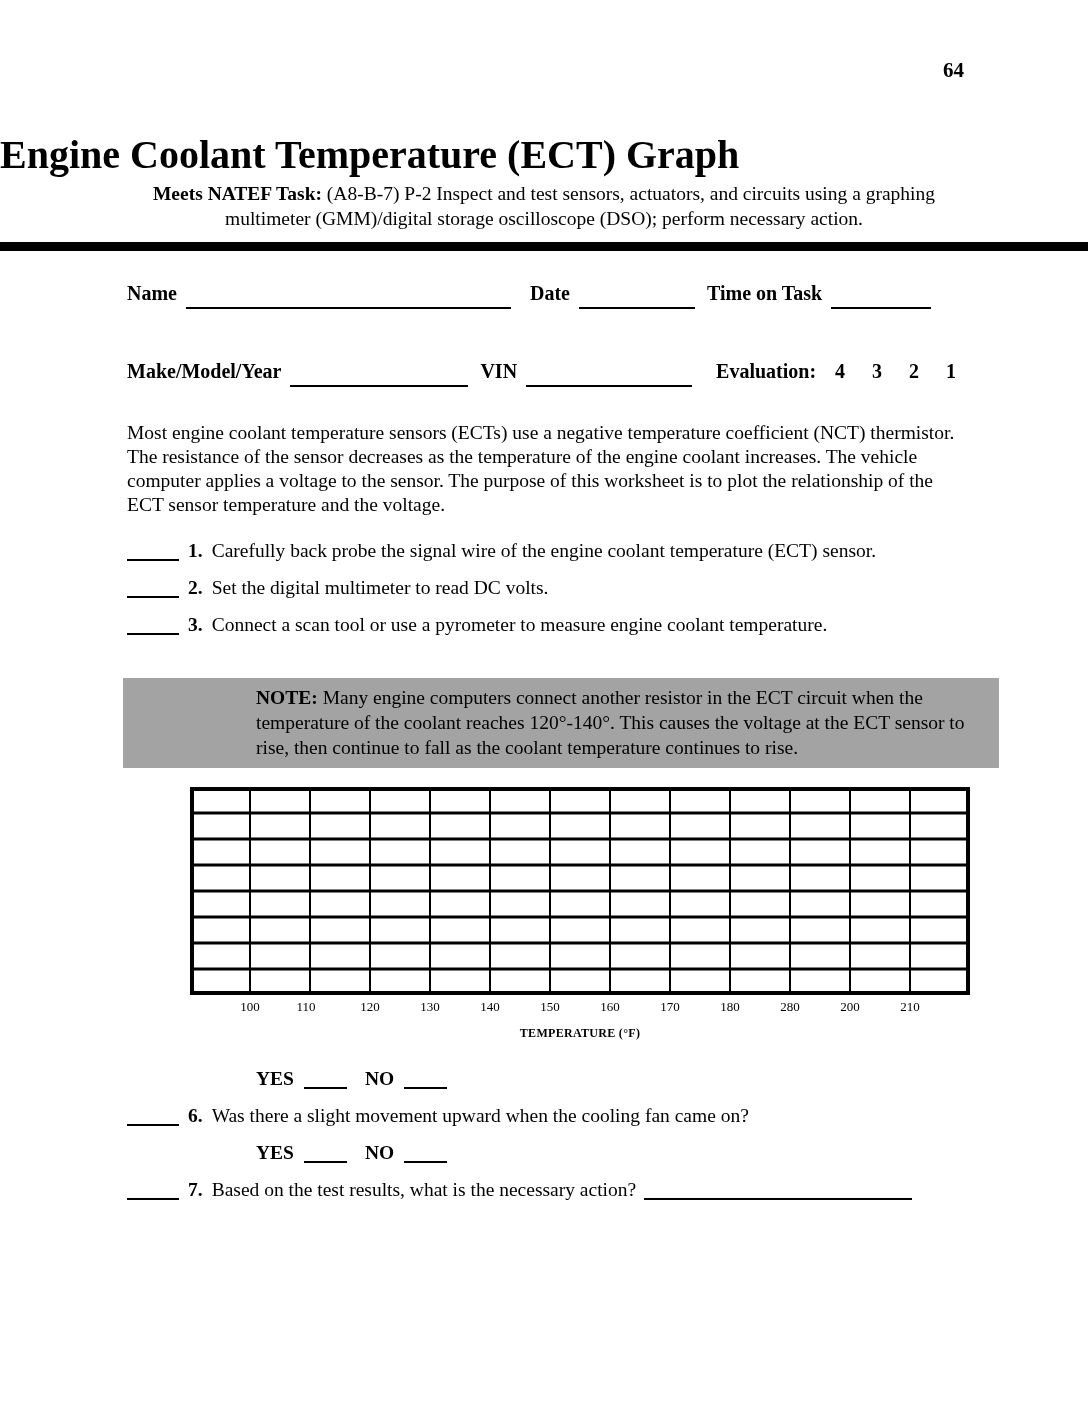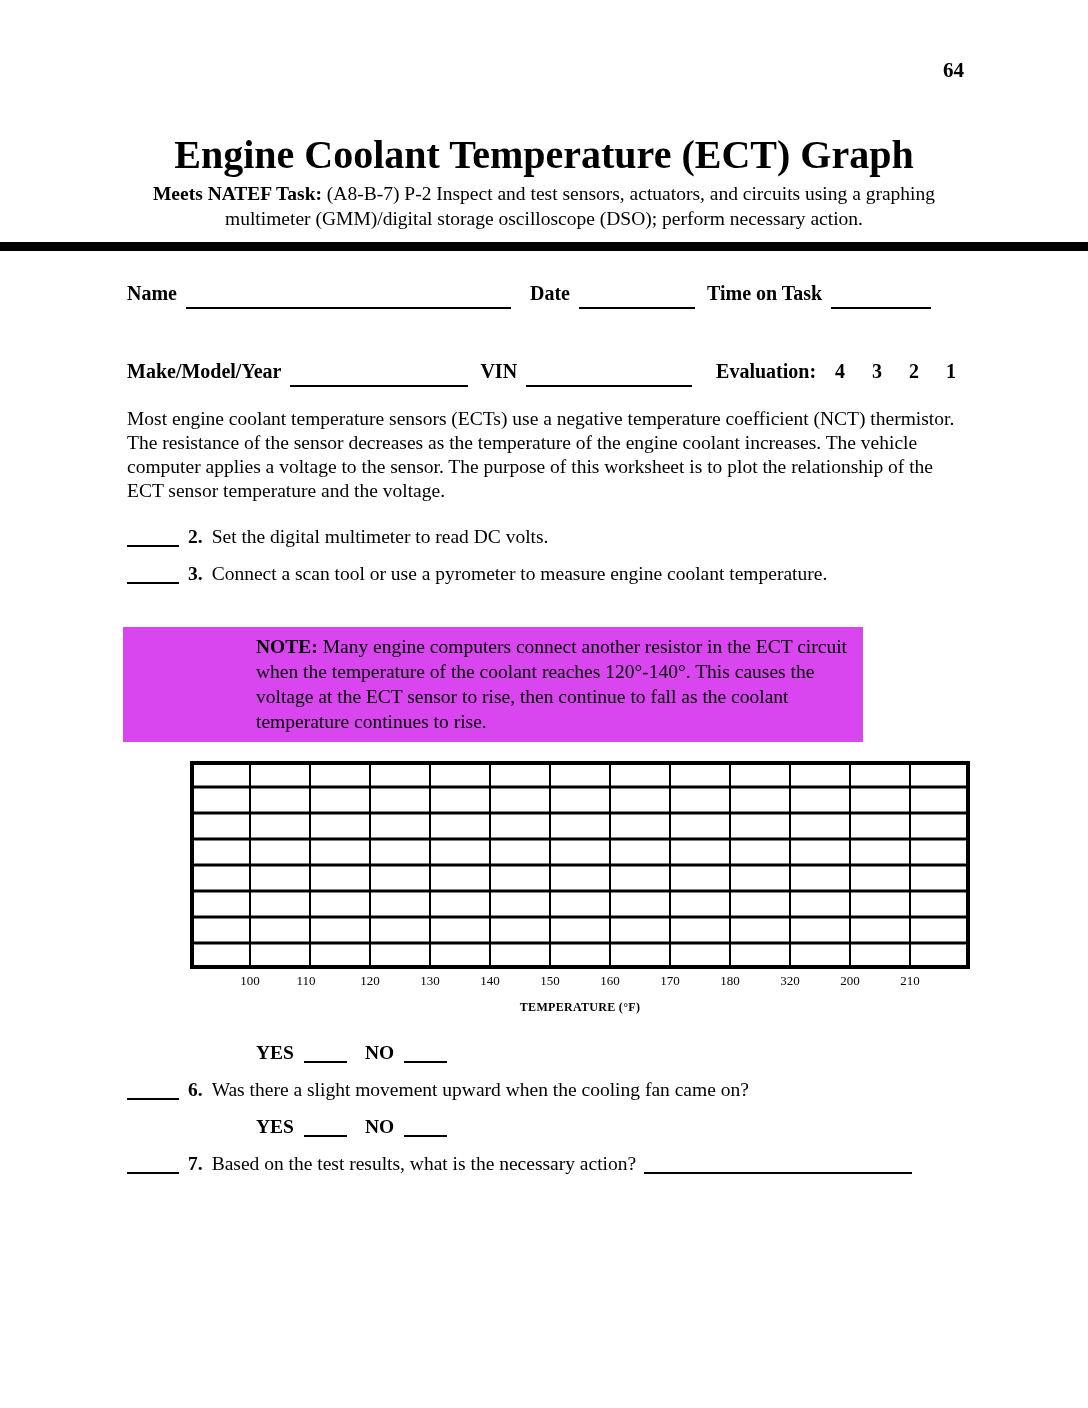--- a/index.html
+++ b/index.html
@@ -3,21 +3,21 @@
 <meta charset="utf-8">
 <style>
   html,body { margin:0; padding:0; background:#e8e8e8; }
   .page {
     width:1088px; height:1408px; background:#ffffff; position:relative;
     margin:0 auto; color:#000;
     font-family:"Liberation Serif","DejaVu Serif",serif;
     overflow:hidden;
   }
   .page-num { position:absolute; top:58px; right:124px; font-weight:bold; font-size:21px; }
-  .title { text-align:center; font-size:40px; font-weight:bold; margin:0; padding-top:132px; line-height:46px; }
+  .title { font-size:40px; font-weight:bold; margin:0; padding-top:132px; line-height:46px; }
   .subtitle { text-align:center; font-size:19.5px; line-height:25px; max-width:832px; margin:3px auto 0; }
   .rule { height:9px; background:#000; margin-top:11px; width:100%; }
   .content { padding:0 107px 0 127px; }
 
   .blank { display:inline-block; border-bottom:2px solid #000; height:18px; margin-bottom:-4px; }
 
   .form-row { display:flex; align-items:baseline; font-weight:bold; font-size:20px; white-space:nowrap; }
   .form-row .blank { align-self:flex-end; }
   .row1 { margin-top:31px; }
   .row2 { margin-top:23px; }
@@ -25,30 +25,30 @@
   .date-blank { width:116px; margin-left:9px; }
   .time-blank { width:100px; margin-left:9px; }
   .make-blank { width:178px; margin-left:9px; }
   .vin-blank  { width:166px; margin-left:9px; }
   .lbl-date { margin-left:19px; }
   .lbl-time { margin-left:12px; }
   .lbl-vin  { margin-left:12px;margin-top:32px; }
   .lbl-eval { margin-left:24px; }
   .eval-opts { display:inline-flex; gap:27px; margin-left:19px; font-weight:bold; }
 
-  .para { font-size:19.5px; line-height:24px; margin-top:24px; width:828px; }
+  .para { font-size:19.5px; line-height:24px; margin-top:38px; width:828px; }
 
   .steps { margin-top:22px; }
   .step { font-size:19.5px; line-height:24px; margin-bottom:13px; }
   .step-blank { width:52px; margin-right:9px; }
   .num { font-weight:bold; margin-right:9px; }
 
   .note {
-    margin:41px 0 0 -4px; width:740px; box-sizing:border-box;
-    background:#d946ef; padding:7px 14px 8px 133px;
+    margin:41px 0 0 -4px; width:876px; box-sizing:border-box;
+    background:#a3a3a3; padding:7px 14px 8px 133px;
     font-size:19.5px; line-height:25px;
   }
 
   .graph { margin-top:19px; margin-left:63px; width:780px; }
   .grid-wrap { width:780px; height:208px; }
   .ticks { position:relative; height:28px; font-size:13px; }
   .tick { position:absolute; top:4px; transform:translateX(-50%); }
   .xlabel { text-align:center; font-weight:bold; font-size:12px; margin-top:3px; letter-spacing:0.3px; }
 
   .questions { margin-top:26px; }
@@ -92,20 +92,21 @@
           <span>4</span>
           <span>3</span>
           <span>2</span>
           <span>1</span>
         </span>
     </div>
 
     <p class="para">Most engine coolant temperature sensors (ECTs) use a negative temperature coefficient (NCT) thermistor.  The resistance of the sensor decreases as the temperature of the engine coolant increases.  The vehicle computer applies a voltage to the sensor.  The purpose of this worksheet is to plot the relationship of the ECT sensor temperature and the voltage.</p>
 
     <div class="steps">
+        <div class="step"><span class="blank step-blank"></span><span class="num">1.</span><span>Carefully back probe the signal wire of the engine coolant temperature (ECT) sensor.</span></div>
         <div class="step"><span class="blank step-blank"></span><span class="num">2.</span><span>Set the digital multimeter to read DC volts.</span></div>
         <div class="step"><span class="blank step-blank"></span><span class="num">3.</span><span>Connect a scan tool or use a pyrometer to measure engine coolant temperature.</span></div>
       </div>
 
     <div class="note"><b>NOTE:</b>
       <span>Many engine computers connect another resistor in the ECT circuit when the temperature of the coolant reaches 120°-140°.  This causes the voltage at the ECT sensor to rise, then continue to fall as the coolant temperature continues to rise.</span></div>
 
     <div class="graph">
       <div class="grid-wrap">
         <svg width="780" height="208" xmlns="http://www.w3.org/2000/svg">
@@ -134,21 +135,21 @@
       <div class="ticks">
           <span class="tick" style="left: 60px;">100</span>
           <span class="tick" style="left: 116px;">110</span>
           <span class="tick" style="left: 180px;">120</span>
           <span class="tick" style="left: 240px;">130</span>
           <span class="tick" style="left: 300px;">140</span>
           <span class="tick" style="left: 360px;">150</span>
           <span class="tick" style="left: 420px;">160</span>
           <span class="tick" style="left: 480px;">170</span>
           <span class="tick" style="left: 540px;">180</span>
-          <span class="tick" style="left: 600px;">320</span>
+          <span class="tick" style="left: 600px;">280</span>
           <span class="tick" style="left: 660px;">200</span>
           <span class="tick" style="left: 720px;">210</span>
         </div>
       <div class="xlabel">TEMPERATURE (°F)</div>
     </div>
 
     <div class="questions">
         <div class="yesno"><span>YES</span><span class="blank yn-blank first"></span><span>NO</span><span class="blank yn-blank"></span></div>
         <div class="step"><span class="blank step-blank"></span><span class="num">6.</span><span>Was there a slight movement upward when the cooling fan came on?</span></div>
         <div class="yesno"><span>YES</span><span class="blank yn-blank first"></span><span>NO</span><span class="blank yn-blank"></span></div>

